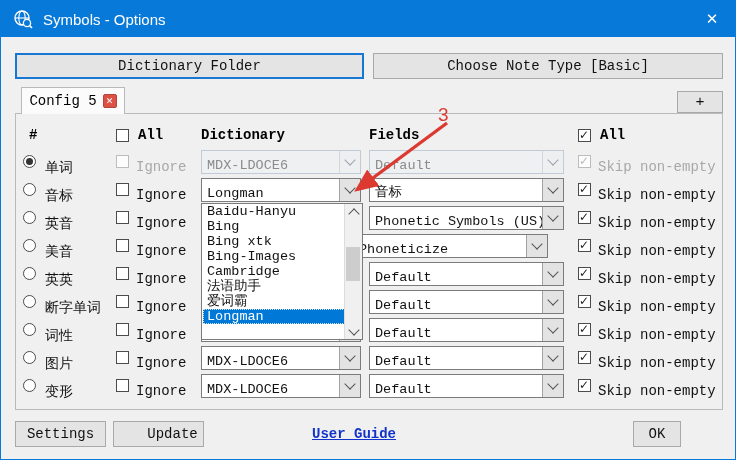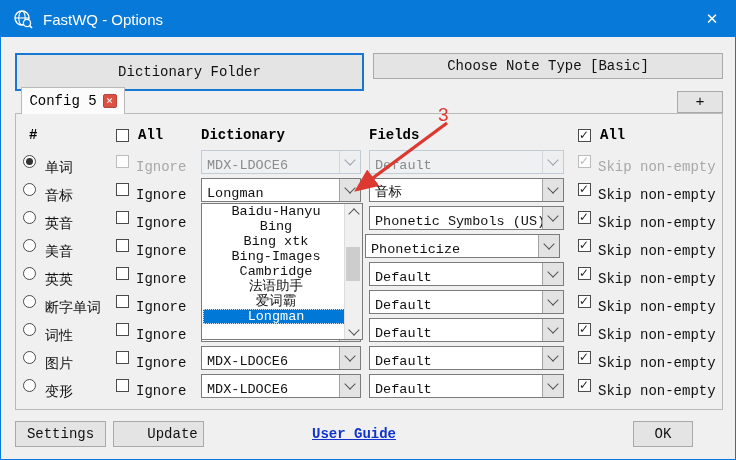--- a/index.html
+++ b/index.html
@@ -55,21 +55,21 @@
     transform:rotate(225deg);margin-bottom:-4px;}
   .combo.disabled{background:#eef0f1;border-color:#c0cbd6;}
   .combo.disabled .combo-text{color:#8b8b8b;}
   .combo.disabled .combo-btn{background:#edeff0;border-left-color:#d2d7dc;}
   .combo.disabled .chev-down{border-color:#9aa4ad;}
   
   .popup{position:absolute;left:200px;top:202px;width:162px;height:137px;background:#fff;
     border:1px solid #7b7b7b;box-sizing:border-box;z-index:10;}
   .popup-items{position:absolute;left:1px;top:0;right:17px;bottom:0;overflow:hidden;}
   .popup-item{height:15px;line-height:15px;font-size:13.5px;padding-left:4px;
-    white-space:nowrap;color:#111;text-align:center;}
+    white-space:nowrap;color:#111;}
   .popup-item.sel{background:#0078d7;color:#fff;outline:1px dotted #cfe3f5;outline-offset:-1px;}
   .scrollbar{position:absolute;top:0;right:0;bottom:0;width:17px;background:#f0f0f0;
     border-left:1px solid #dcdcdc;}
   .scroll-btn{position:absolute;left:0;right:0;height:15px;display:flex;align-items:center;
     justify-content:center;background:#f0f0f0;}
   .scroll-thumb{position:absolute;left:1px;width:14px;top:43px;height:34px;background:#cdcdcd;}
   
   .link{position:absolute;font-size:14px;font-weight:bold;color:#1133cc;
     text-decoration:underline;white-space:nowrap;}
   
@@ -83,25 +83,25 @@
 <div class="window">
 
   <div class="titlebar">
     <svg class="title-icon" viewBox="0 0 20 20">
       <circle cx="9" cy="9" r="7" fill="none" stroke="#fff" stroke-width="1.4"></circle>
       <ellipse cx="9" cy="9" rx="3.2" ry="7" fill="none" stroke="#fff" stroke-width="1.1"></ellipse>
       <line x1="2" y1="9" x2="16" y2="9" stroke="#fff" stroke-width="1.1"></line>
       <circle cx="14" cy="14" r="3.6" fill="#0779d8" stroke="#fff" stroke-width="1.3"></circle>
       <line x1="16.6" y1="16.6" x2="19" y2="19" stroke="#fff" stroke-width="1.6"></line>
     </svg>
-    <span class="title-text">FastWQ - Options</span>
+    <span class="title-text">Symbols - Options</span>
     <div class="close-btn">✕</div>
   </div>
 
-  <div class="btn focused" style="left:14px;top:52px;width:349px;height:38px;">Dictionary Folder</div>
+  <div class="btn focused" style="left:14px;top:52px;width:349px;height:26px;">Dictionary Folder</div>
   <div class="btn" style="left:372px;top:52px;width:350px;height:26px;">Choose Note Type [Basic]</div>
 
   <div class="tab">
     <span>Config 5</span>
     <span class="tab-close">✕</span>
   </div>
   <div class="btn" style="left:676px;top:90px;width:46px;height:22px;font-size:15px;">+</div>
 
   <div class="panel"></div>
 
@@ -178,21 +178,21 @@
         <div class="radio " style="left:22px;top:238px"></div>
      <div class="rowlabel" style="left:44px;top:236px">美音</div>
      <div class="checkbox " style="left:115px;top:238px"></div>
      <div class="rowlabel " style="left:135px;top:236px">Ignore</div>
      <div class="combo " style="left:200px;top:233px;width:160px;">
        <span class="combo-text"></span>
        <span class="combo-btn">
             <span class="chev-down"></span>
           </span>
      </div>
-     <div class="combo " style="left:364px;top:233px;width:195px;">
+     <div class="combo " style="left:352px;top:233px;width:195px;">
        <span class="combo-text">Phoneticize</span>
        <span class="combo-btn">
             <span class="chev-down"></span>
           </span>
      </div>
      <div class="checkbox checked " style="left:577px;top:238px"></div>
      <div class="rowlabel " style="left:597px;top:236px">Skip non-empty</div>
       </div>
       <div>
         <div class="radio " style="left:22px;top:266px"></div>
@@ -324,14 +324,14 @@
       <marker id="ah" markerWidth="8" markerHeight="7" refX="5.6" refY="3" orient="auto">
         <path d="M0,0 L7,3 L0,6 z" fill="#dc3a31"></path>
       </marker>
     </defs>
     <line x1="116" y1="24" x2="27" y2="90" stroke="#dc3a31" stroke-width="3.4" marker-end="url(#ah)"></line>
   </svg>
 
   <div class="btn" style="left:14px;top:420px;width:91px;height:26px;">Settings</div>
   <div class="btn" style="left:112px;top:420px;width:91px;height:26px;padding-left:28px;">Update</div>
   <a class="link" style="left:311px;top:425px;" href="#">User Guide</a>
-  <div class="btn" style="left:632px;top:420px;width:60px;height:26px;">OK</div>
+  <div class="btn" style="left:632px;top:420px;width:48px;height:26px;">OK</div>
 </div>
 
 </body></html>

